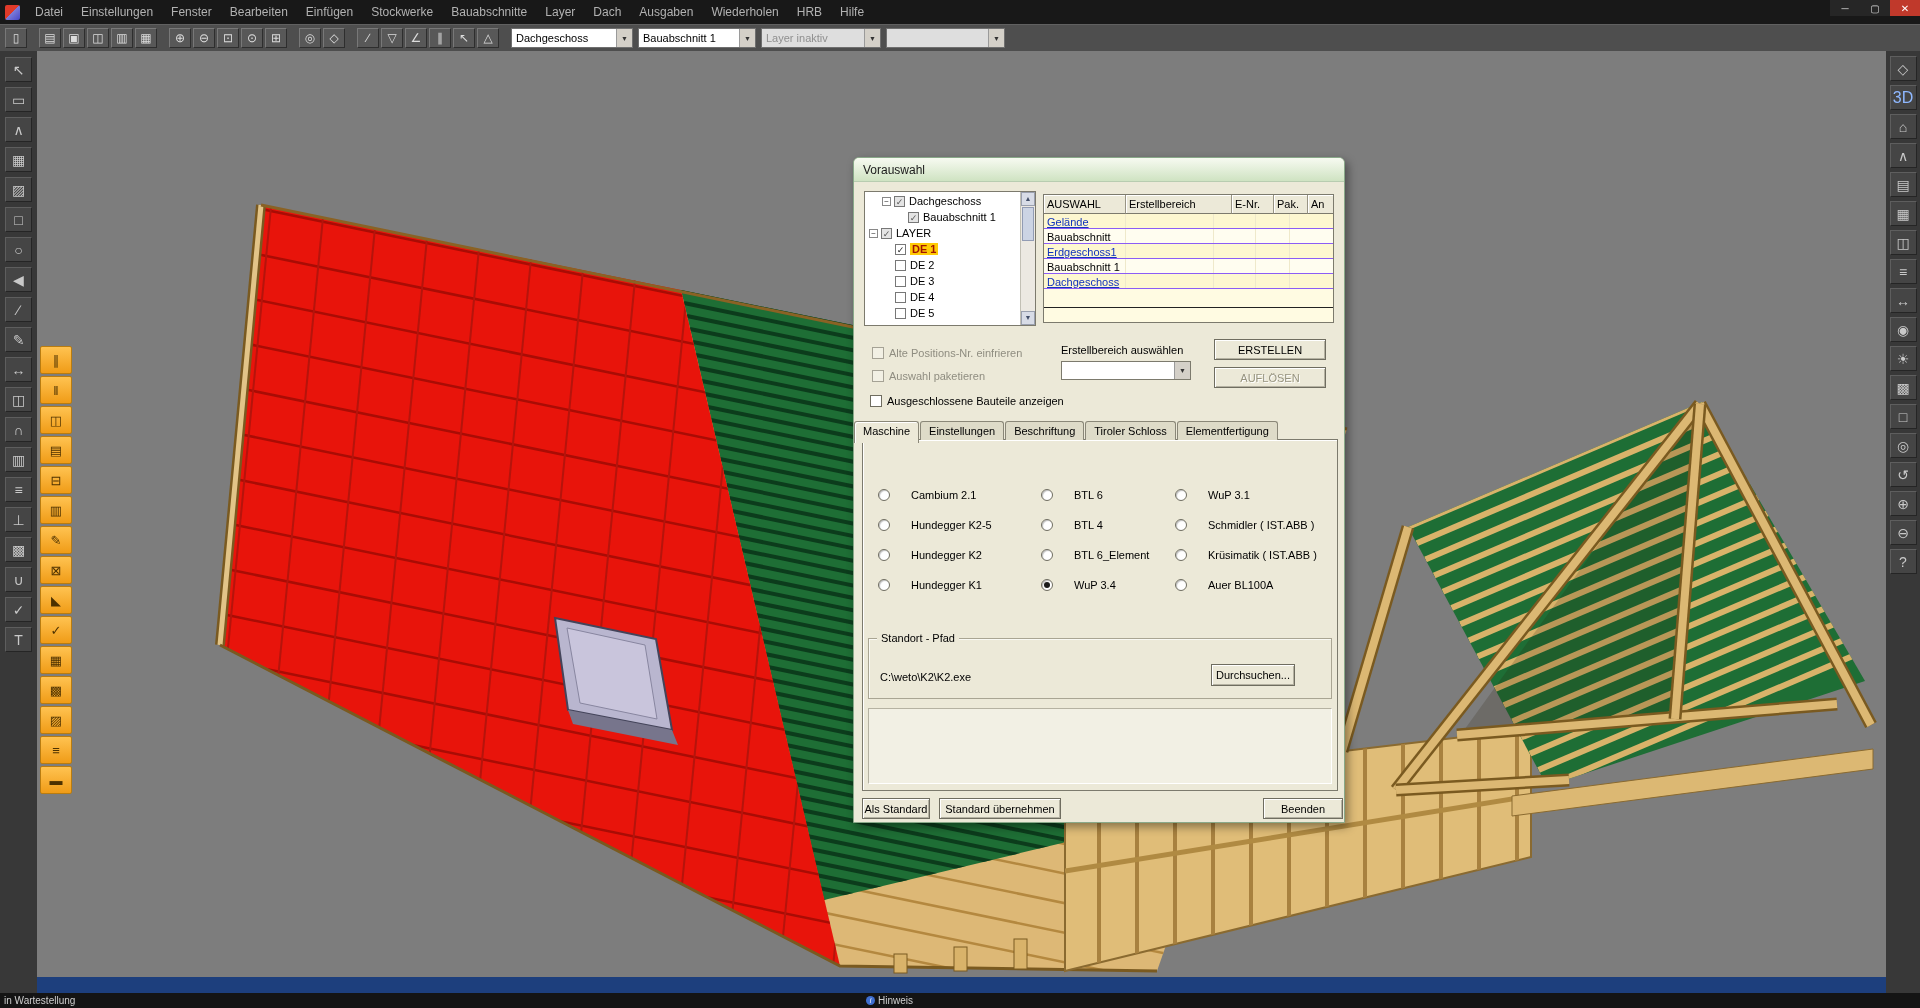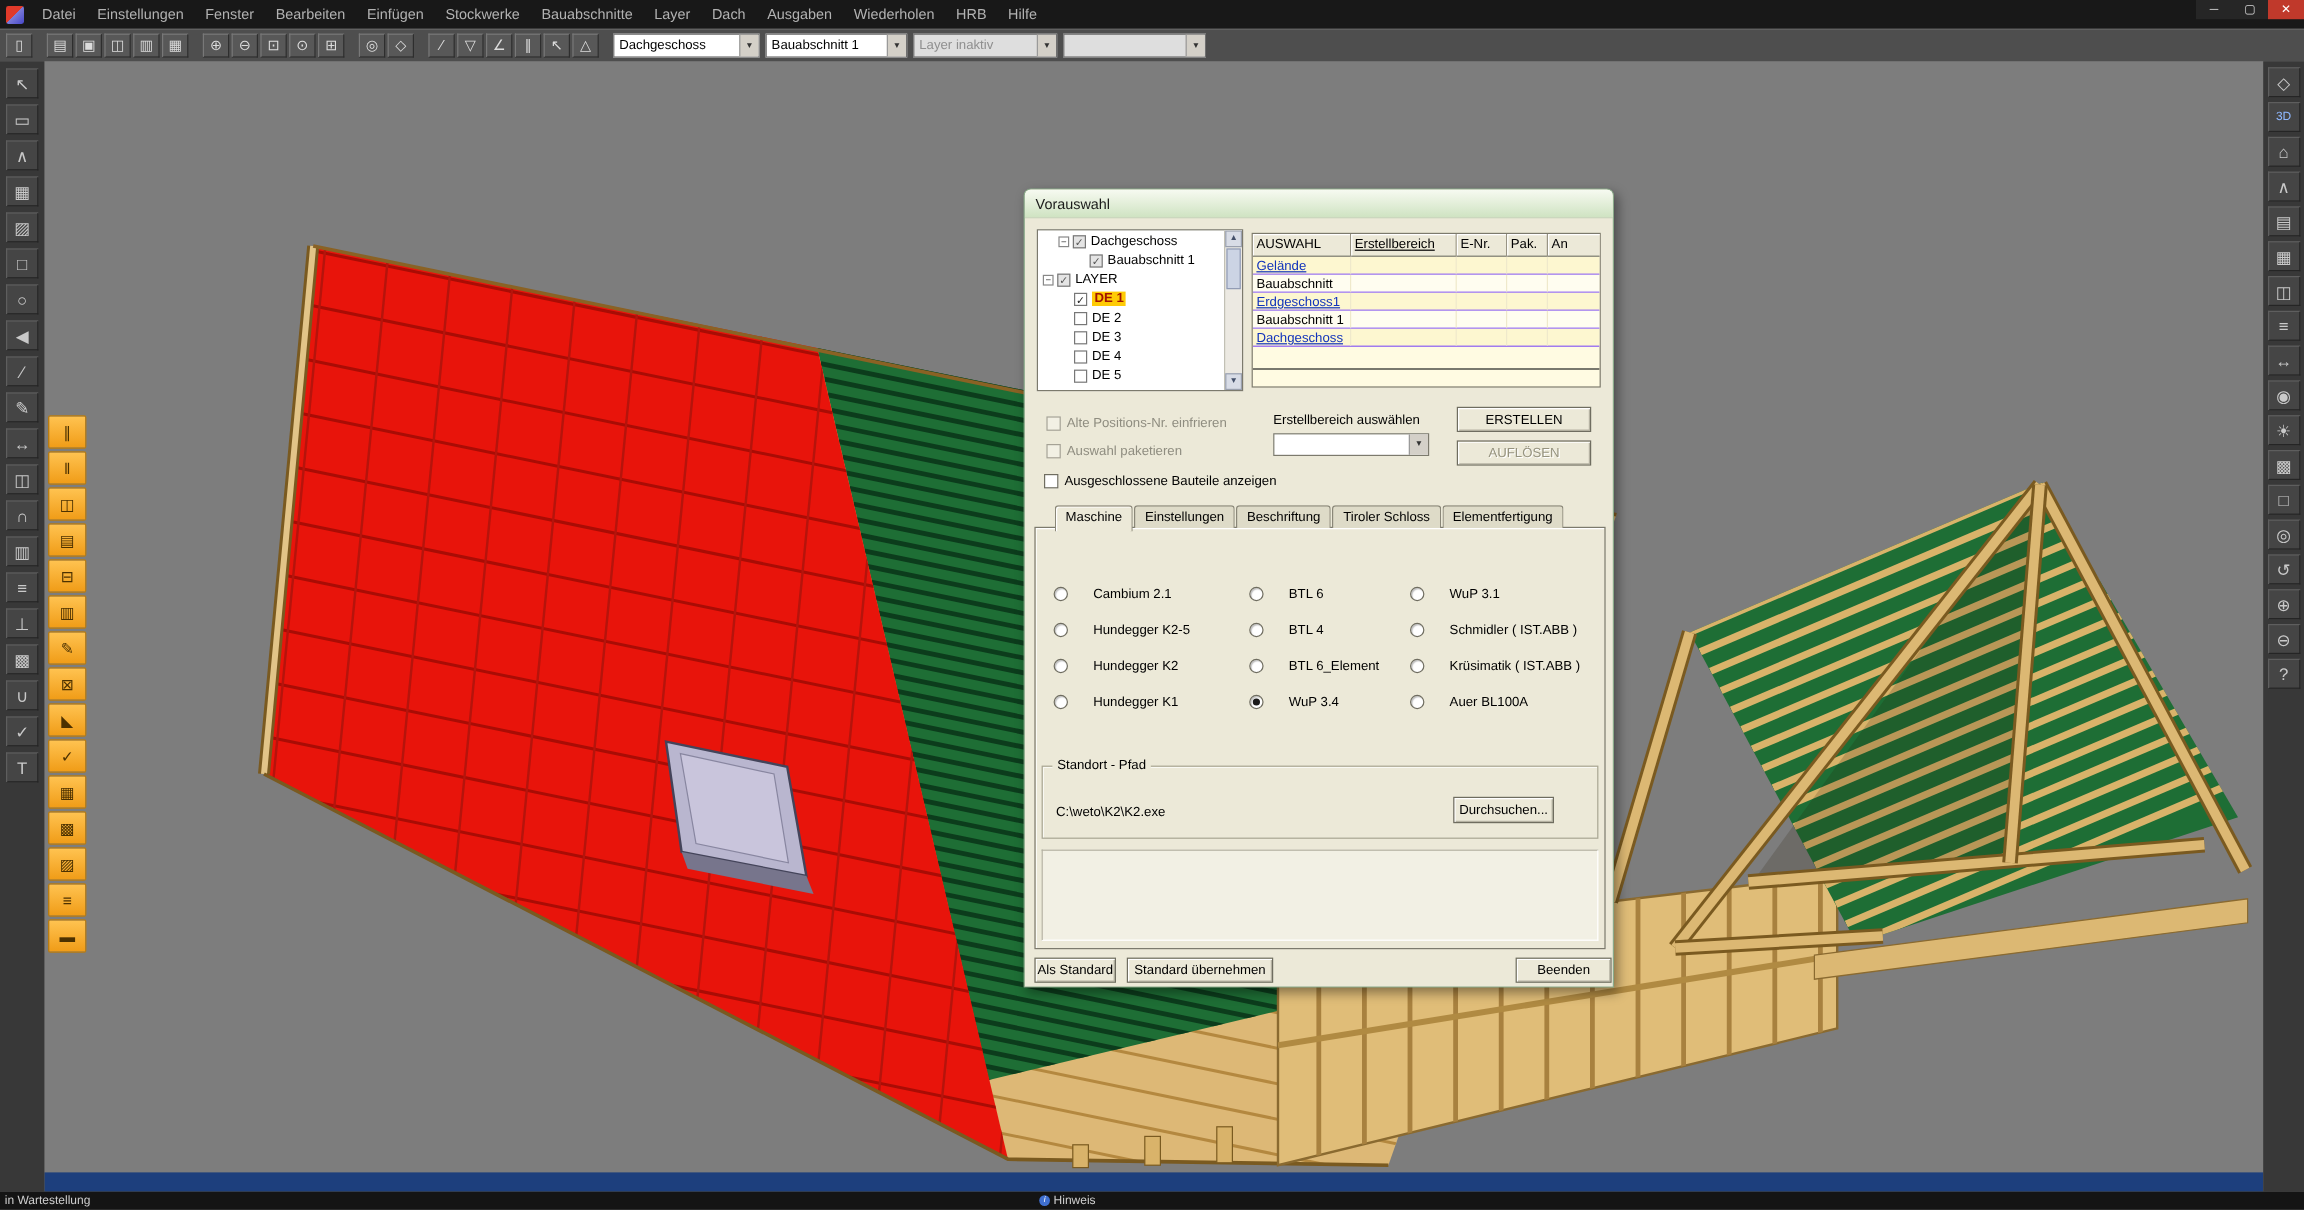--- a/index.html
+++ b/index.html
@@ -23,21 +23,21 @@
   .combo .val{flex:1;padding:0 4px;white-space:nowrap;overflow:hidden}
   .combo .arrow{width:16px;height:100%;background:#d4d0c8;border-left:1px solid #9a9a9a;display:flex;align-items:center;justify-content:center;color:#333}
   .combo .arrow::after{content:"▼";font-size:7px}
   .combo.disabled{background:#dedede}.combo.disabled .val{color:#8f8f8f}
   #cb-storey{width:122px}#cb-section{width:118px}#cb-layer{width:120px}#cb-extra{width:119px}
 
   
   #left-toolbar{position:absolute;left:0;top:51px;width:37px;bottom:15px;background:#383838;display:flex;flex-direction:column;align-items:center;padding-top:6px;gap:5px;z-index:15}
   #right-toolbar{position:absolute;right:0;top:51px;width:34px;bottom:15px;background:#383838;display:flex;flex-direction:column;align-items:center;padding-top:5px;gap:4px;z-index:15}
   .side-btn{width:27px;height:25px;color:#c9c9c9;font-size:14px;display:flex;align-items:center;justify-content:center;background:#454545;border:1px solid;border-color:#5e5e5e #252525 #252525 #5e5e5e;flex:none}
-  .side-btn.txt{font-size:10px;font-weight:normal;color:#8fb8ff}
+  .side-btn.txt{font-size:16px;font-weight:normal;color:#8fb8ff}
   #orange-toolbar{position:absolute;left:40px;top:346px;width:34px;display:flex;flex-direction:column;gap:2px;z-index:16}
   .orange-btn{width:32px;height:28px;background:linear-gradient(#ffc351,#f09c17);border:1px solid #b97c10;border-radius:2px;color:#4c3100;font-size:13px;display:flex;align-items:center;justify-content:center;flex:none}
 
   
   #canvas{position:absolute;left:37px;top:51px;right:34px;bottom:15px;background:#7d7d7d}
   #roof-svg{position:absolute;left:0;top:0;width:100%;height:926px;display:block}
   #blue-strip{position:absolute;left:0;right:0;bottom:0;height:16px;background:#1d3f7d}
 
   
   #statusbar{position:absolute;left:0;right:0;bottom:0;height:15px;background:#141414;color:#cfcfcf;font-size:10px;display:flex;align-items:center;z-index:25}
@@ -88,21 +88,21 @@
 
   .btn{position:absolute;display:flex;align-items:center;justify-content:center;background:#ece9d8;border:1px solid #6f6d60;box-shadow:inset 1px 1px 0 #fff,inset -1px -1px 0 #b5b2a2;font-size:11px;color:#000;white-space:nowrap}
   .btn.disabled{color:#96937f;text-shadow:1px 1px 0 #fff}
   #btn-erstellen{left:360px;top:181px;width:112px;height:21px}
   #btn-aufloesen{left:360px;top:209px;width:112px;height:21px}
   #btn-durchsuchen{left:357px;top:506px;width:84px;height:22px}
   #btn-als-standard{left:8px;top:640px;width:68px;height:21px}
   #btn-std-uebernehmen{left:85px;top:640px;width:122px;height:21px}
   #btn-beenden{left:409px;top:640px;width:80px;height:21px}
 
-  #tab-strip{position:absolute;left:25px;top:263px;height:19px;display:flex;align-items:flex-start}
+  #tab-strip{position:absolute;left:0;top:263px;height:19px;display:flex;align-items:flex-start}
   .tab{background:#dedbc8;border:1px solid #8a8778;border-bottom:none;border-radius:3px 3px 0 0;padding:3px 8px;margin-right:1px;position:relative;z-index:1}
   .tab.active{background:#ece9d8;padding-bottom:6px;margin-bottom:-2px;z-index:3;box-shadow:inset 1px 1px 0 #fff}
   #tab-panel{position:absolute;left:8px;top:281px;width:476px;height:352px;border:1px solid #7c7a6d;background:#ece9d8;box-shadow:inset 1px 1px 0 #fff}
 
   .groupbox{position:absolute;border:1px solid #a9a593;box-shadow:inset 1px 1px 0 rgba(255,255,255,.7)}
   .grouplabel{position:absolute;top:-7px;left:8px;background:#ece9d8;padding:0 4px;white-space:nowrap}
   #group-machine{left:14px;top:290px;width:464px;height:184px}
   #group-path{left:14px;top:480px;width:464px;height:61px}
   #path-value{position:absolute;left:26px;top:513px}
   #sunken{position:absolute;left:14px;top:550px;width:464px;height:76px;background:#f2f0e4;border:1px solid;border-color:#b5b2a2 #fff #fff #b5b2a2}
@@ -455,21 +455,21 @@
       <div class="tree-scroll">
         <div class="scroll-btn up"></div>
         <div class="scroll-thumb"></div>
         <div class="scroll-btn down"></div>
       </div>
     </div>
 
     <div class="table-panel">
       <div class="tbl-head" id="tbl-head">
           <span class="th" style="width: 82px;">AUSWAHL</span>
-          <span class="th" style="width: 88px; text-decoration: underline;">Erstellbereich</span>
+          <span class="th" style="width: 106px;">Erstellbereich</span>
           <span class="th" style="width: 42px;">E-Nr.</span>
           <span class="th" style="width: 34px;">Pak.</span>
           <span class="th" style="width: 45px;">An</span>
         </div>
       <div id="tbl-body">
           <div class="tr">
             <span class="td link" style="width: 82px;">Gelände</span>
             <span class="td" style="width: 88px;"></span>
             <span class="td" style="width: 42px;"></span>
             <span class="td" style="width: 34px;"></span>

